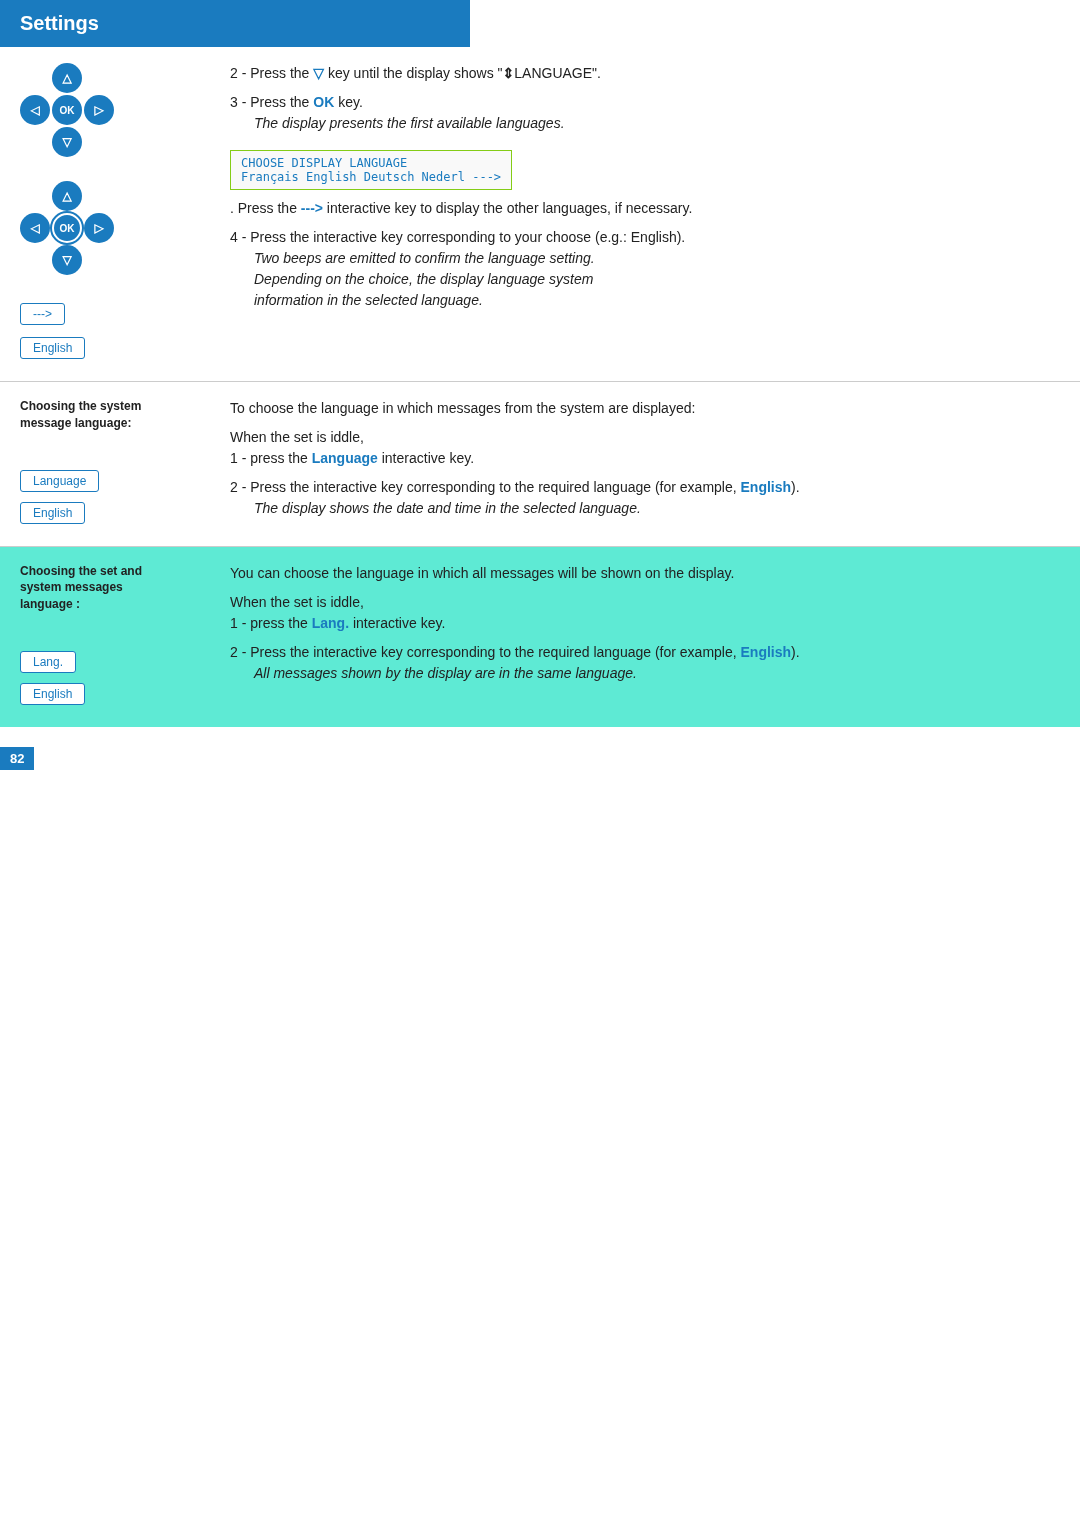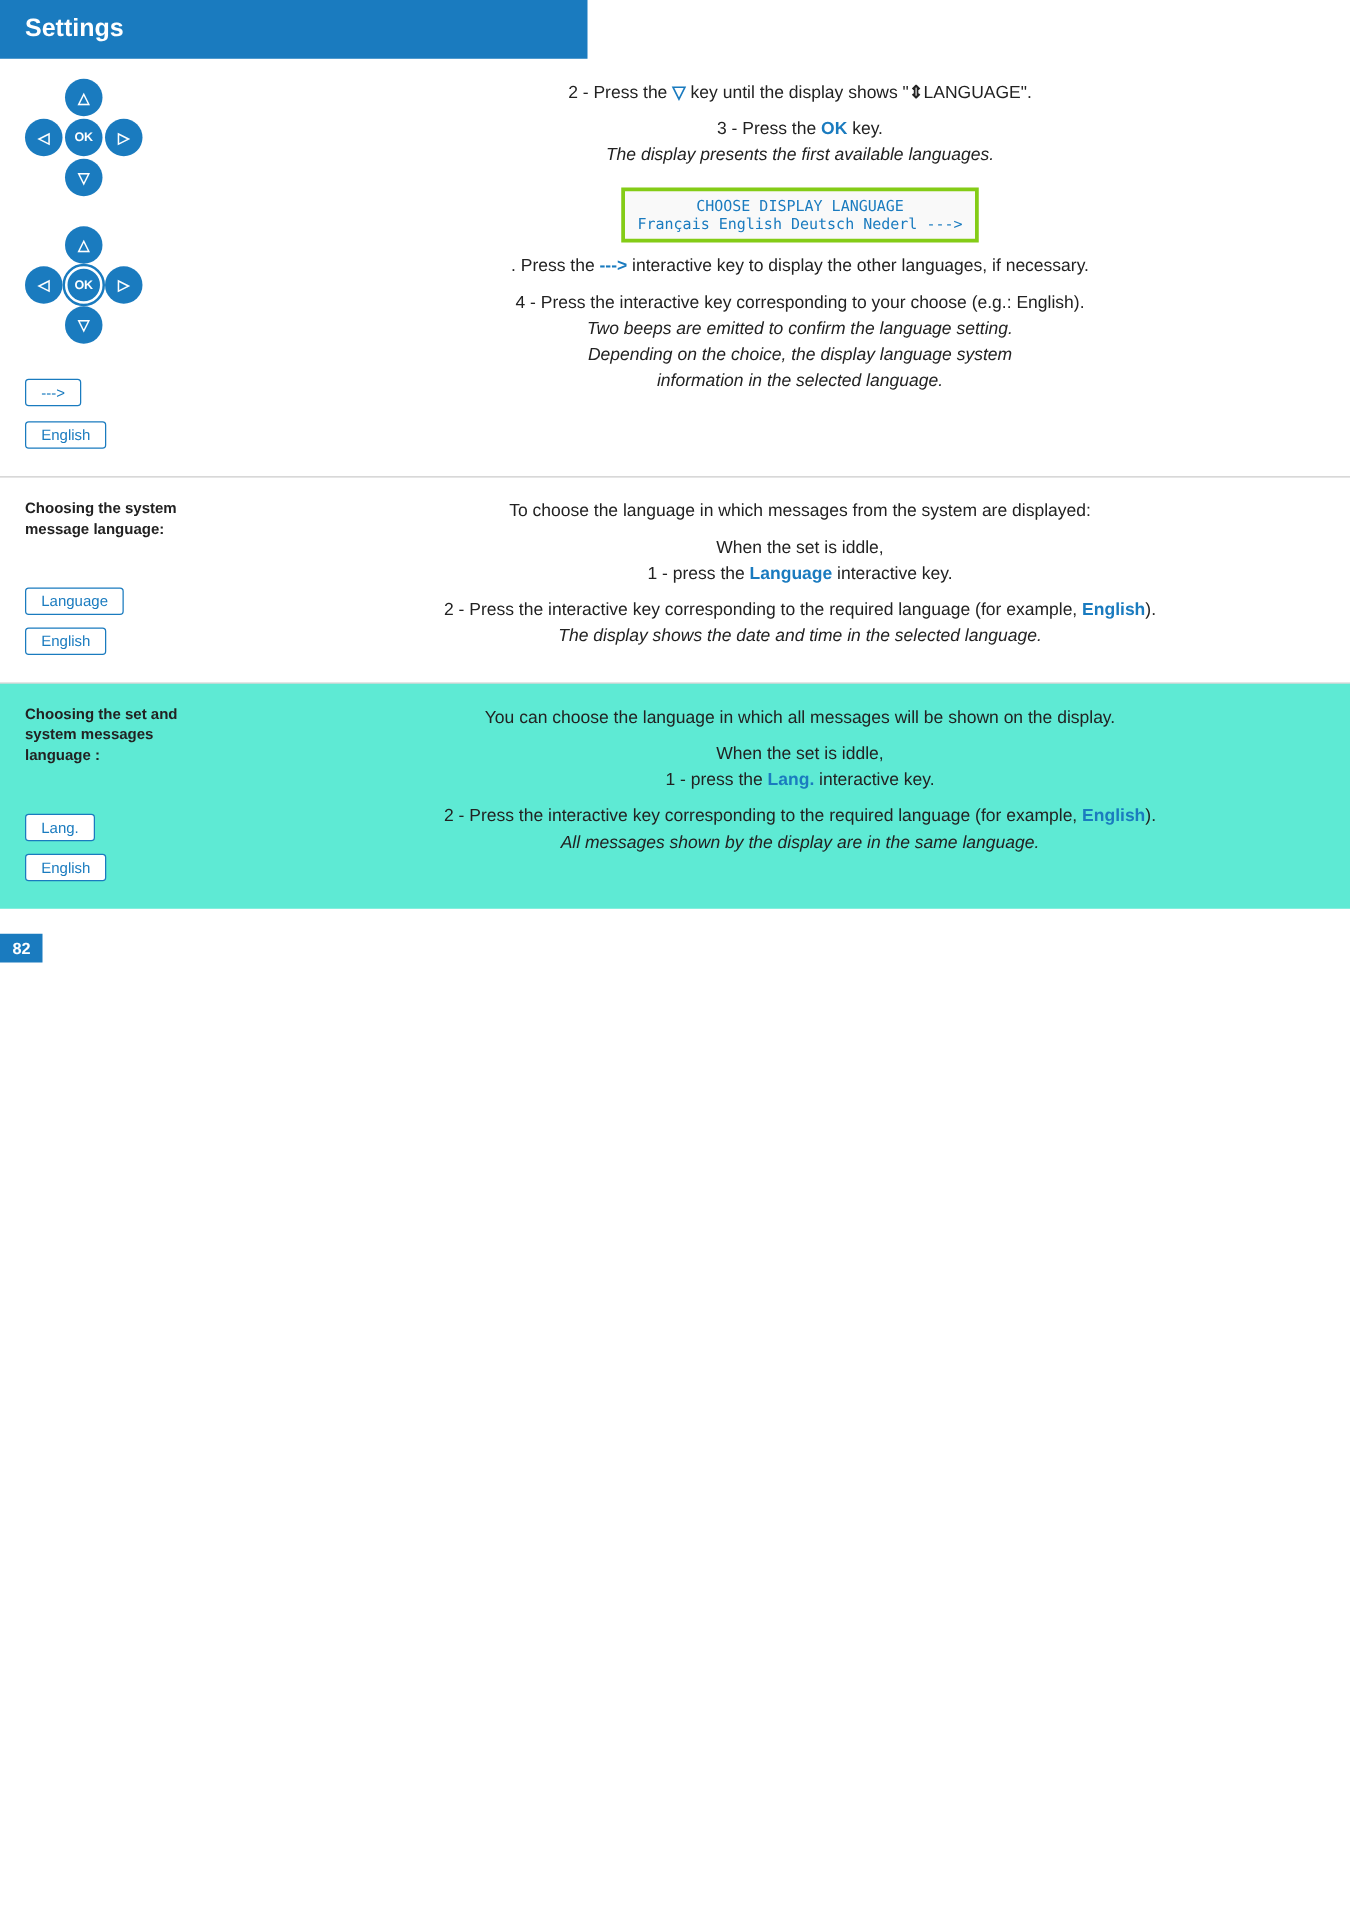--- a/index.html
+++ b/index.html
@@ -79,32 +79,32 @@
     }
 
     .section-label {
       font-weight: bold;
       font-size: 12px;
       line-height: 1.4;
     }
 
     
     .display-box {
-      border: 3px solid #84cc16;
+      border: 1px solid #84cc16;
       padding: 5px 10px;
       font-size: 12px;
       color: #1a7bbf;
       display: inline-block;
       margin: 8px 0;
       font-family: monospace;
       background: #f9f9f9;
     }
 
     
-    .italic { font-style: italic; }
+    .italic { font-style: italic; margin-left: 24px; }
     .ok-text { color: #1a7bbf; font-weight: bold; }
 
     p {
       margin-bottom: 8px;
       line-height: 1.5;
     }
 
     
     .page-number-section {
       margin-top: 20px;
@@ -128,21 +128,20 @@
       min-width: 220px;
       padding: 16px 20px;
       display: flex;
       flex-direction: column;
       align-items: flex-start;
     }
 
     .right-side {
       flex: 1;
       padding: 16px 30px 16px 10px;
-      text-align: center;
     }
 
     .separator {
       border-top: 1px solid #ccc;
       margin: 0 0;
     }
 
     .grey-section {
       background: #5eead4;
     }

